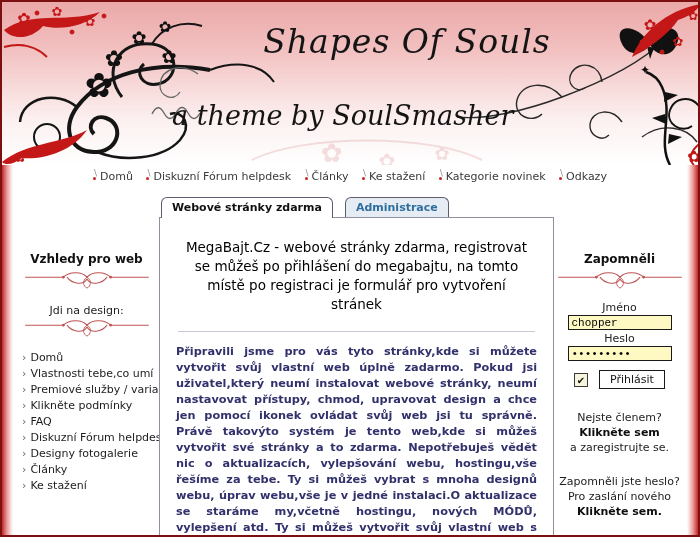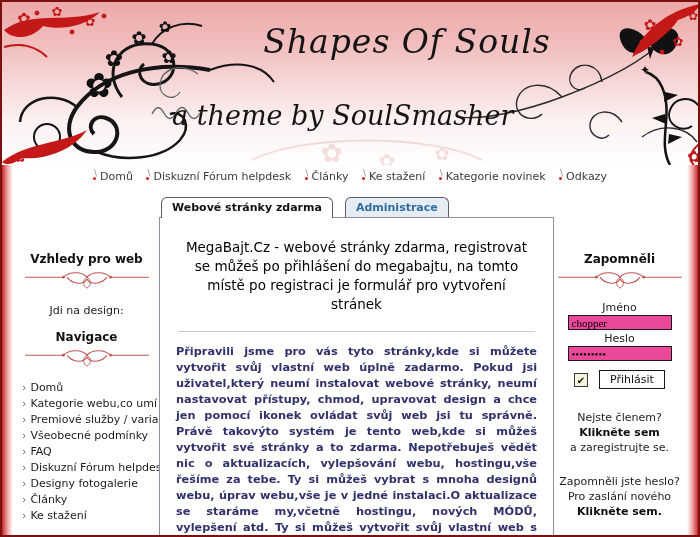--- a/index.html
+++ b/index.html
@@ -79,22 +79,22 @@
     font-size:11.3px; font-weight:bold; color:#31316b;
     text-align:justify; line-height:1.42; margin:0;
   }
 
   
   .right-sb { width:131px; padding-top:62px; text-align:center; font-size:11px; color:#222; }
   .fld-label { margin-top:2px; line-height:14px; }
   .login-form { margin-top:12px; }
   .login-form input {
     display:block; margin:0 auto; width:104px; height:15px;
-    background:#ec4899; border:1px solid #1a1a1a; font-size:11px; padding:0 3px;
-    font-family:Liberation Serif, serif;
+    background:#fef9c3; border:1px solid #1a1a1a; font-size:11px; padding:0 3px;
+    font-family:Liberation Mono, monospace;
   }
   .login-row { margin-top:9px; display:flex; justify-content:center; align-items:center; gap:11px; }
   .checkbox {
     width:14px; height:14px; background:#f6f4dc; border:1px solid #3a3a3a;
     font-size:10px; line-height:13px; color:#111; cursor:pointer; display:inline-block;
   }
   .login-btn {
     background:#fff; border:1px solid #1a1a1a; font-size:11px; color:#111;
     padding:2px 10px; cursor:pointer; font-family:"DejaVu Sans","Liberation Sans",sans-serif;
   }
@@ -232,33 +232,32 @@
     </nav>
 
   <div class="columns">
 
     <aside class="left-sb">
       <h3 class="sb-head">Vzhledy pro web</h3>
       <svg class="flourish">
           <use href="#flourish"></use>
         </svg>
       <div class="design-label">Jdi na design:</div>
-      <h3 class="sb-head nav-head">Navigace</h3>
       <svg class="flourish">
           <use href="#flourish"></use>
         </svg>
       <ul class="sb-nav">
 
           <li><a>Domů</a></li>
 
-          <li><a>Kategorie webu,co umí</a></li>
+          <li><a>Vlastnosti tebe,co umí</a></li>
 
           <li><a>Premiové služby / varianty</a></li>
 
-          <li><a>Všeobecné podmínky</a></li>
+          <li><a>Klikněte podmínky</a></li>
 
           <li><a>FAQ</a></li>
 
           <li><a>Diskuzní Fórum helpdesk</a></li>
 
           <li><a>Designy fotogalerie</a></li>
 
           <li><a>Články</a></li>
 
           <li><a>Ke stažení</a></li>

